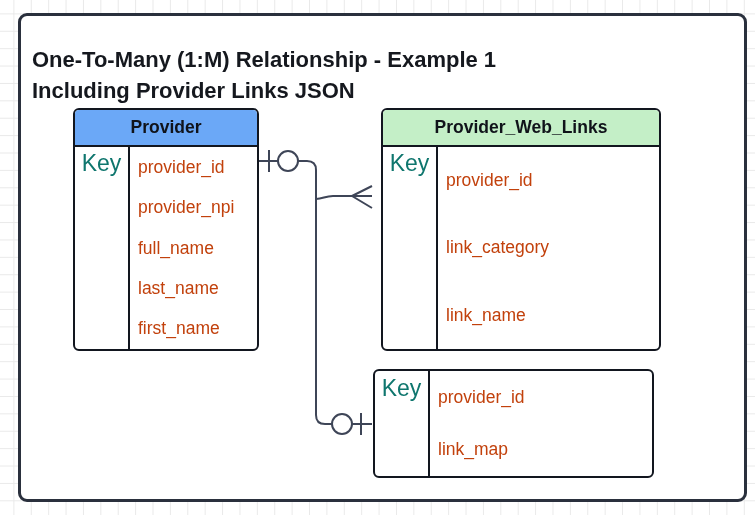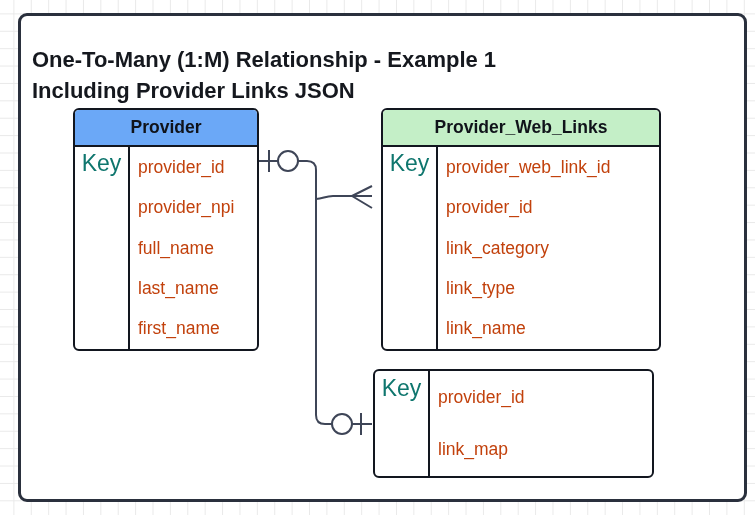--- a/index.html
+++ b/index.html
@@ -149,24 +149,22 @@
   </div>
 </div>
 
 <div class="etable" id="tbl-web-links">
   <div class="thead green">Provider_Web_Links</div>
   <div class="tbody">
     <div class="keycol">
       <div class="keycell">Key</div>
     </div>
     <div class="fieldcol">
-      <div class="fieldcell">provider_web_link_id</div>
       <div class="fieldcell">provider_id</div>
       <div class="fieldcell">link_category</div>
-      <div class="fieldcell">link_type</div>
       <div class="fieldcell">link_name</div>
     </div>
   </div>
 </div>
 
 <div class="etable" id="tbl-links-json">
   <div class="tbody">
     <div class="keycol">
       <div class="keycell">Key</div>
     </div>

